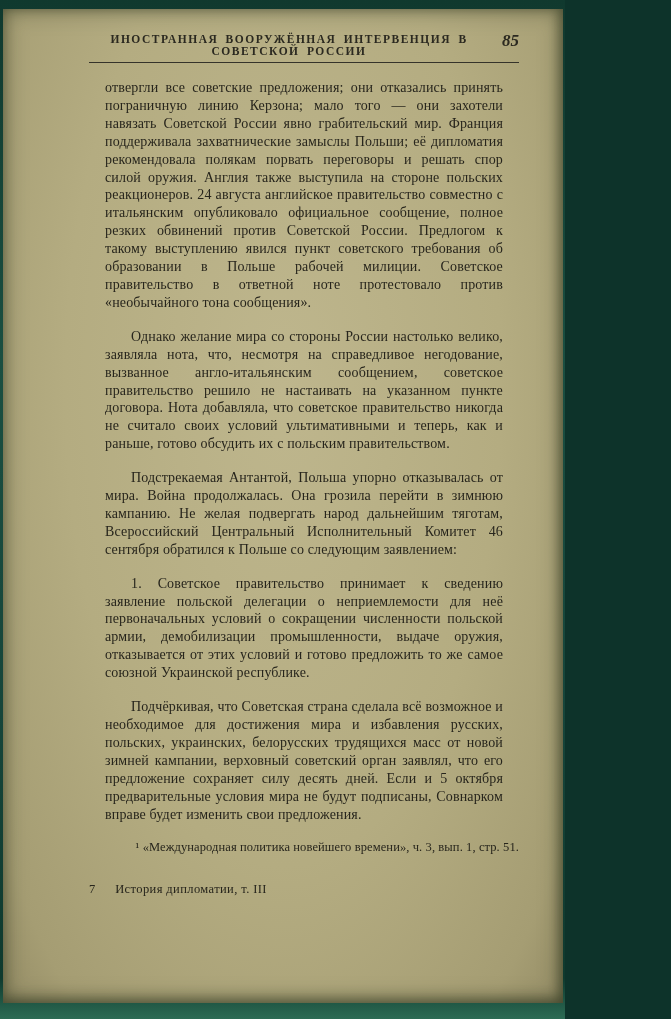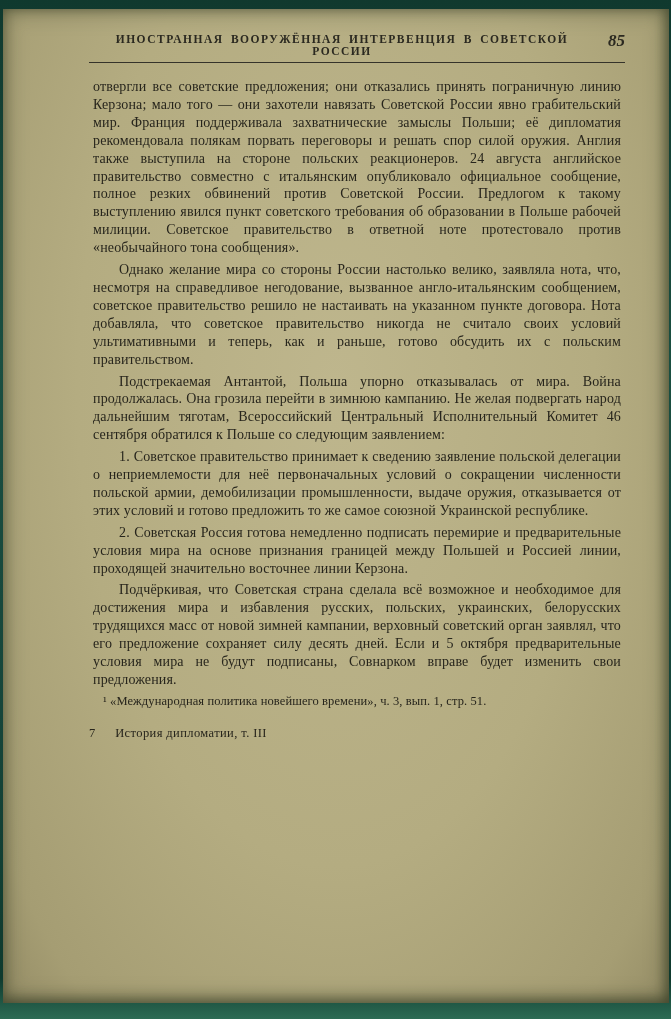--- a/index.html
+++ b/index.html
@@ -1,18 +1,18 @@
 <!DOCTYPE html>
 <html lang="ru"><head>
 <meta charset="utf-8">
 <style>
   html,body{margin:0;padding:0;background:#0d332a;}
   .screen{
     position:relative;
-    width:671px;height:1019px;
+    width:565px;height:1019px;
     overflow:hidden;
     background:linear-gradient(180deg,#10392e 0%, #1a4f41 35%, #16453a 70%, #0f3a2e 96%, #2c6b54 100%);
     font-family:"Liberation Serif","DejaVu Serif",serif;
   }
   .paper{
     position:absolute;left:3px;right:2px;top:9px;bottom:16px;
     background:radial-gradient(ellipse at 50% 38%, #beb68d 0%, #b4ac81 55%, #a59d73 88%, #958d66 100%);
     box-shadow:inset 0 0 22px rgba(35,45,25,.5), inset -5px 0 10px rgba(35,45,25,.28), inset 0 -6px 12px rgba(35,45,25,.3);
     color:#27251c;
   }
@@ -34,30 +34,31 @@
     font-size:17px;letter-spacing:0;word-spacing:0;
   }
   .body-text{
     margin-top:15px;
     font-size:14px;
     line-height:17.9px;
     text-align:justify;
     letter-spacing:.15px;
     hyphens:auto;
   }
-  .body-text p{margin:4px;text-indent:26px;}
+  .body-text p{margin:16px;text-indent:26px;}
   .body-text p.continued{text-indent:0;}
   .footnote{
     font-size:12.5px;
     line-height:16px;
     text-indent:14px;
     letter-spacing:.1px;
+    text-align:right;
   }
   .signature-line{
-    margin-top:17px;
+    margin-top:27px;
     font-size:12.5px;
     letter-spacing:.4px;
   }
   .signature-line .sig-num{margin-right:16px;}
 </style>
 </head>
 <body>
 
 <div class="screen">
   <div class="paper">
@@ -66,21 +67,20 @@
       <div class="running-head">
         <span>ИНОСТРАННАЯ  ВООРУЖЁННАЯ  ИНТЕРВЕНЦИЯ  В  СОВЕТСКОЙ  РОССИИ</span>
         <span class="page-number">85</span>
       </div>
 
       <div class="body-text">
         <p class="continued">отвергли все советские предложения; они отказались принять пограничную линию Керзона; мало того — они захотели навязать Советской России явно грабительский мир. Франция поддерживала захватнические замыслы Польши; её дипломатия рекомендовала полякам порвать переговоры и решать спор силой оружия. Англия также выступила на стороне польских реакционеров. 24 августа английское правительство совместно с итальянским опубликовало официальное сообщение, полное резких обвинений против Советской России. Предлогом к такому выступлению явился пункт советского требования об образовании в Польше рабочей милиции. Советское правительство в ответной ноте протестовало против «необычайного тона сообщения».</p>
         <p>Однако желание мира со стороны России настолько велико, заявляла нота, что, несмотря на справедливое негодование, вызванное англо-итальянским сообщением, советское правительство решило не настаивать на указанном пункте договора. Нота добавляла, что советское правительство никогда не считало своих условий ультимативными и теперь, как и раньше, готово обсудить их с польским правительством.</p>
         <p>Подстрекаемая Антантой, Польша упорно отказывалась от мира. Война продолжалась. Она грозила перейти в зимнюю кампанию. Не желая подвергать народ дальнейшим тяготам, Всероссийский Центральный Исполнительный Комитет 46 сентября обратился к Польше со следующим заявлением:</p>
         <p>1. Советское правительство принимает к сведению заявление польской делегации о неприемлемости для неё первоначальных условий о сокращении численности польской армии, демобилизации промышленности, выдаче оружия, отказывается от этих условий и готово предложить то же самое союзной Украинской республике.</p>
-        <p>2. Советская Россия готова немедленно подписать перемирие и предварительные условия мира на основе признания границей между Польшей и Россией линии, проходящей значительно восточнее линии Керзона.</p>
         <p>Подчёркивая, что Советская страна сделала всё возможное и необходимое для достижения мира и избавления русских, польских, украинских, белорусских трудящихся масс от новой зимней кампании, верховный советский орган заявлял, что его предложение сохраняет силу десять дней. Если и 5 октября предварительные условия мира не будут подписаны, Совнарком вправе будет изменить свои предложения.</p>
       </div>
 
       <div class="footnote">¹ «Международная политика новейшего времени», ч. 3, вып. 1, стр. 51.</div>
 
       <div class="signature-line">
         <span class="sig-num">7</span>
         <span>История дипломатии, т. III</span>
       </div>
 

